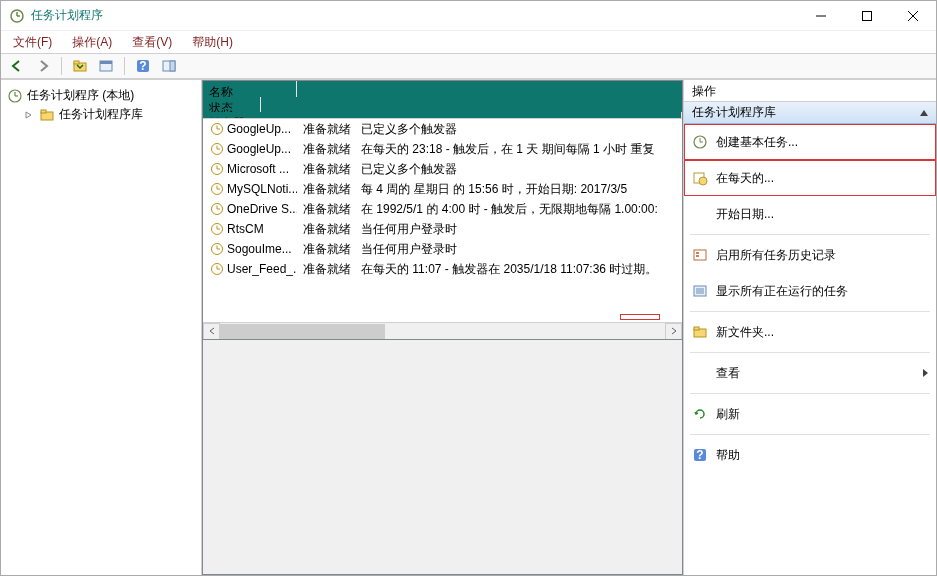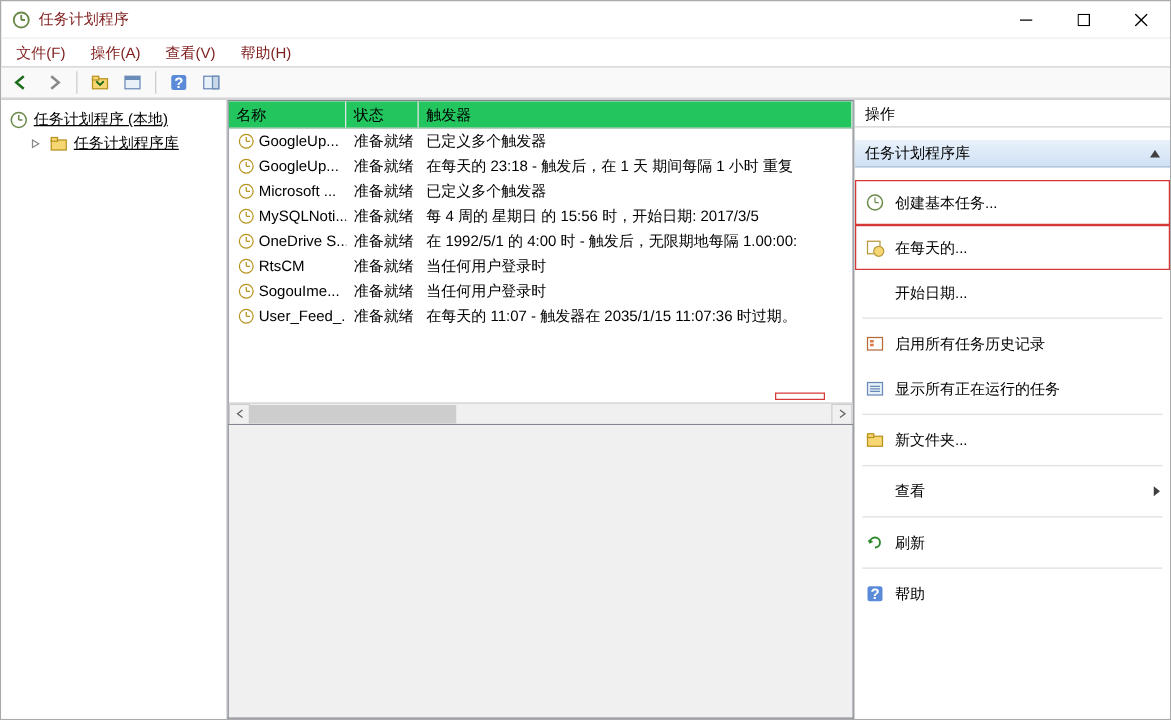--- a/index.html
+++ b/index.html
@@ -1,52 +1,52 @@
 <!DOCTYPE html>
 <html><head>
 <meta charset="utf-8">
 <style>
 * { margin: 0; padding: 0; box-sizing: border-box; font-family: "Microsoft YaHei", "Segoe UI", sans-serif; font-size: 12px; }
 body { background: #fff; overflow: hidden; }
 .window { width: 937px; height: 576px; border: 1px solid #aaa; display: flex; flex-direction: column; background: #fff; position: relative; }
 .titlebar { height: 30px; display: flex; align-items: center; padding: 0 0 0 8px; border-bottom: 1px solid #eee; }
 .titlebar .icon { width: 16px; height: 16px; margin-right: 6px; }
-.titlebar .title { flex: 1; font-size: 12px; color: #7f1d1d; }
+.titlebar .title { flex: 1; font-size: 12px; color: #0f766e; }
 .win-controls { display: flex; height: 100%; }
 .win-control { width: 46px; display: flex; align-items: center; justify-content: center; color: #000; cursor: default; }
 .menubar { height: 22px; display: flex; align-items: center; padding: 0 4px; gap: 4px; }
 .menu-item { padding: 2px 8px; font-size: 12px; color: #7f1d1d; cursor: default; }
 .toolbar { height: 26px; border-top: 1px solid #d0d0d0; border-bottom: 1px solid #d0d0d0; display: flex; align-items: center; padding: 0 4px; gap: 2px; background: #f9f9f9; }
 .tool-btn { width: 24px; height: 22px; display: flex; align-items: center; justify-content: center; cursor: default; }
 .tool-sep { width: 1px; height: 18px; background: #ccc; margin: 0 4px; }
 .main-area { flex: 1; display: flex; min-height: 0; border-top: 1px solid #d0d0d0; }
-.tree-pane { width: 181px; border-right: 1px solid #d0d0d0; padding: 6px 4px; background: #fff; text-decoration: underline; }
+.tree-pane { width: 201px; border-right: 1px solid #d0d0d0; padding: 6px 4px; background: #fff; }
 .tree-row { display: flex; align-items: center; gap: 4px; padding: 1px 2px; font-size: 12px; cursor: default; }
 .tree-row.child { padding-left: 18px; }
 .tree-expander { width: 12px; height: 12px; display: inline-flex; align-items: center; justify-content: center; color: #555; }
 .center-pane { flex: 1; display: flex; flex-direction: column; min-width: 0; border-right: 1px solid #d0d0d0; }
 .list-container { height: 260px; border: 1px solid #828790; margin: 0; display: flex; flex-direction: column; overflow: hidden; background: #fff; }
-.list-header { display: flex; border-bottom: 1px solid #d0d0d0; background: #22c55e; height: 22px; }
+.list-header { display: flex; border-bottom: 1px solid #d0d0d0; background: #0f766e; height: 38px; flex-direction: column; }
 .list-header .col { border-right: 1px solid #e5e5e5; padding: 3px 6px; font-size: 12px; color: #000; overflow: hidden; white-space: nowrap; }
 .col-name { width: 94px; }
 .col-status { width: 58px; }
 .col-trigger { flex: 1; }
 .list-body { flex: 1; overflow: hidden; }
 .list-row { display: flex; height: 20px; align-items: center; padding: 0; cursor: default; }
 .list-row .cell { padding: 0 6px; font-size: 12px; white-space: nowrap; overflow: hidden; text-overflow: clip; }
 .task-icon { width: 16px; height: 16px; margin-right: 2px; display: inline-flex; align-items: center; justify-content: center; flex-shrink: 0; }
 .cell-name { width: 94px; display: flex; align-items: center; }
 .cell-status { width: 58px; }
 .cell-trigger { flex: 1; }
 .hscroll { height: 17px; background: #f0f0f0; border-top: 1px solid #d0d0d0; display: flex; align-items: center; position: relative; }
 .hscroll .arrow { width: 17px; height: 17px; display: flex; align-items: center; justify-content: center; background: #f0f0f0; border: 1px solid #cdcdcd; color: #606060; }
 .hscroll .track { flex: 1; height: 17px; position: relative; }
 .hscroll .thumb { position: absolute; left: 0; width: 165px; height: 15px; top: 1px; background: #cdcdcd; }
 .detail-container { flex: 1; border: 1px solid #828790; border-top: none; background: #f0f0f0; }
-.actions-pane { width: 252px; display: flex; flex-direction: column; background: #fff; gap: 10px; }
+.actions-pane { width: 252px; display: flex; flex-direction: column; background: #fff; }
 .actions-header { height: 22px; padding: 3px 8px; font-size: 12px; color: #000; background: #fff; border-bottom: 1px solid #d0d0d0; }
 .actions-section-header { height: 22px; padding: 3px 8px; background: linear-gradient(#e9f1fb, #cfe1f5); border-bottom: 1px solid #a0b8d8; display: flex; align-items: center; justify-content: space-between; font-size: 12px; }
 .actions-list { flex: 1; }
 .action-item { height: 36px; display: flex; align-items: center; padding: 0 8px; gap: 8px; font-size: 12px; cursor: default; border-bottom: 0; }
 .action-item .label { flex: 1; }
 .action-sep { height: 1px; background: #e0e0e0; margin: 2px 6px; }
 .action-icon { width: 16px; height: 16px; display: inline-flex; align-items: center; justify-content: center; flex-shrink: 0; }
 .highlighted { outline: 1px solid #d63838; outline-offset: -1px; }
 .triangle-up { display: inline-block; width: 0; height: 0; border-left: 4px solid transparent; border-right: 4px solid transparent; border-bottom: 6px solid #404040; }
 .triangle-right { display: inline-block; width: 0; height: 0; border-top: 4px solid transparent; border-bottom: 4px solid transparent; border-left: 5px solid #404040; }
@@ -274,21 +274,21 @@
                 <span class="task-icon">
                   <svg width="14" height="14">
                     <circle cx="7" cy="7" r="5.5" fill="none" stroke="#b8931e" stroke-width="1"></circle>
                     <line x1="7" y1="7" x2="7" y2="3.5" stroke="#b8931e"></line>
                     <line x1="7" y1="7" x2="10" y2="7" stroke="#b8931e"></line>
                   </svg>
                 </span>
                 <span>User_Feed_...</span>
               </div>
               <div class="cell cell-status">准备就绪</div>
-              <div class="cell cell-trigger">在每天的 11:07 - 触发器在 2035/1/15 11:07:36 时过期。</div>
+              <div class="cell cell-trigger">在每天的 11:07 - 触发器在 2035/1/18 11:07:36 时过期。</div>
             </div>
           </div>
         <div style="position:relative">
           <div class="red-mark" style="position:absolute; right:22px; top:-8px; width:40px; height:6px; border:1px solid #d63838;"></div>
         </div>
         <div class="hscroll">
           <div class="arrow">
               <svg width="8" height="8">
                 <path d="M6 1 L2 4 L6 7" fill="none" stroke="#606060" stroke-width="1"></path>
               </svg>

